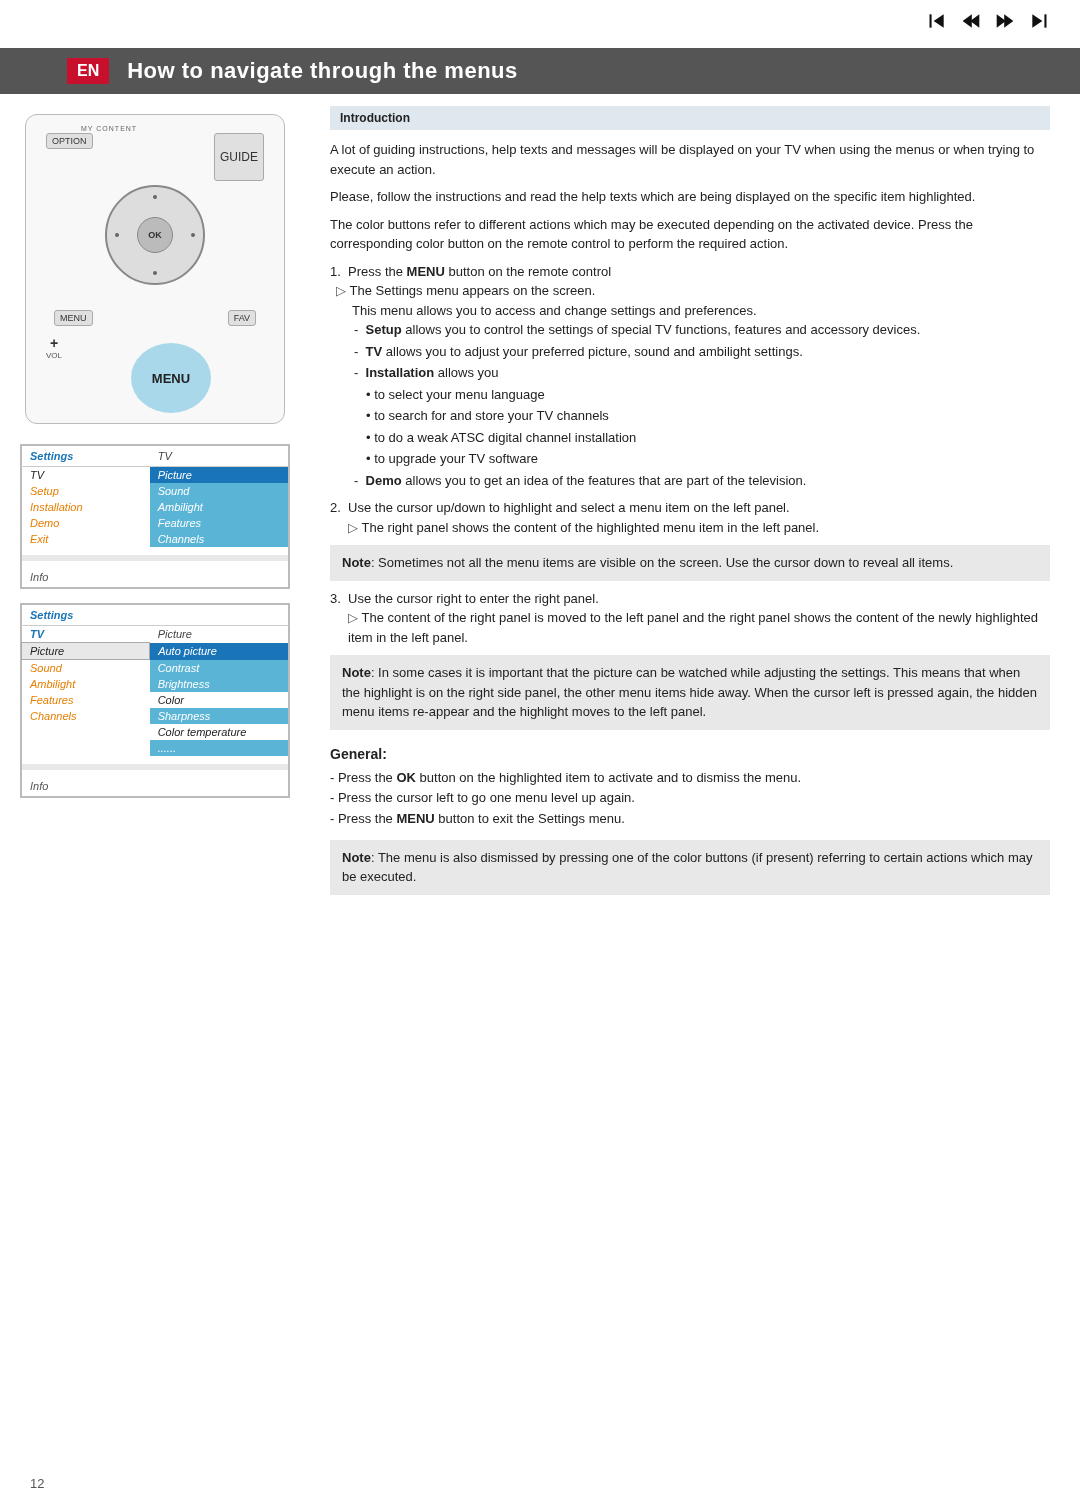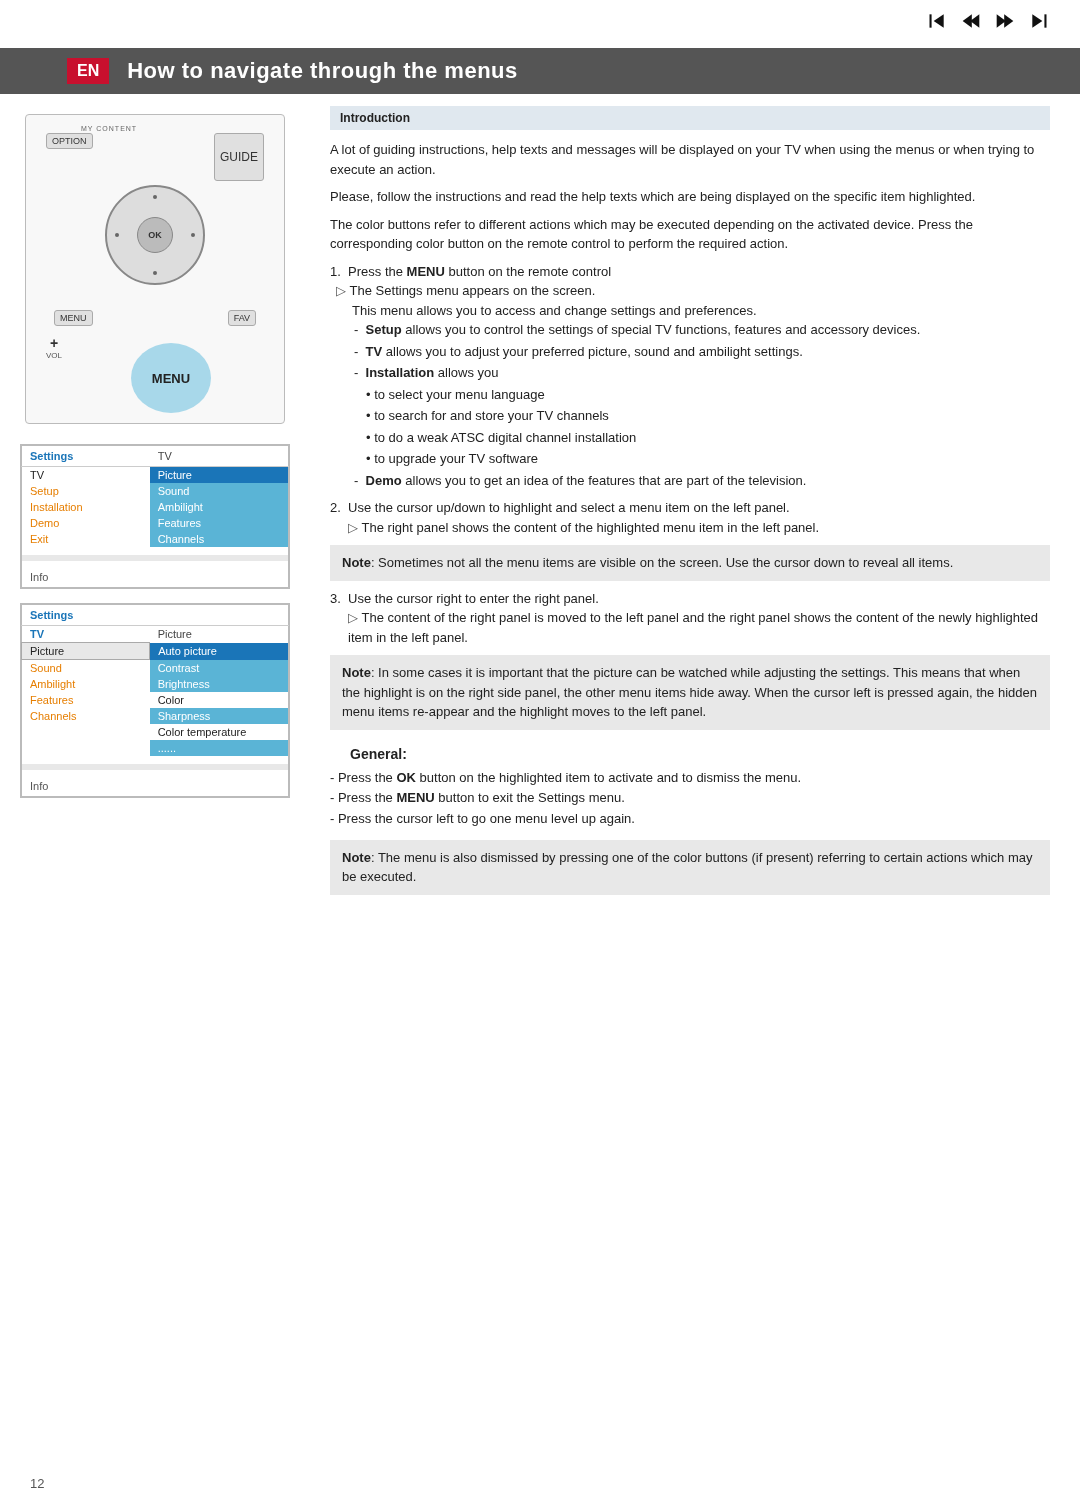--- a/index.html
+++ b/index.html
@@ -82,21 +82,21 @@
     }
 
     
     .remote-container {
       width: 260px;
       height: 310px;
       position: relative;
       margin: 0 auto 20px auto;
       border: 1.5px solid #bbb;
       background: #f8f8f8;
-      border-radius: 4px;
+      border-radius: 12px;
       overflow: hidden;
     }
     .remote-inner {
       position: relative;
       width: 100%;
       height: 100%;
     }
 
     
     .remote-btn-option {
@@ -241,20 +241,21 @@
       height: 0;
       border-left: 12px solid transparent;
       border-right: 0px solid transparent;
       border-top: 20px solid #a8d8ea;
     }
     .settings-table {
       width: 100%;
       border: 1.5px solid #bbb;
       border-collapse: collapse;
       background: #fff;
+      font-style: italic;
     }
     .settings-table .tbl-header {
       background: #fff;
       font-size: 11px;
       color: #444;
       padding: 4px 8px;
       border-bottom: 1px solid #ccc;
     }
     .settings-table .tbl-header-right {
       background: #fff;
@@ -337,21 +338,20 @@
       line-height: 1.5;
     }
 
     .general-section {
       margin-top: 16px;
     }
     .general-title {
       font-weight: bold;
       font-size: 14px;
       margin-bottom: 6px;
-      margin-left: 20px;
     }
     .general-list {
       list-style: none;
       padding: 0;
     }
     .general-list li {
       font-size: 13px;
       color: #222;
       line-height: 1.6;
     }
@@ -575,22 +575,22 @@
           <strong>Note</strong>: In some cases it is important that the picture can be watched while adjusting the settings. This means that when the highlight is on the right side panel, the other menu items hide away. When the cursor left is pressed again, the hidden menu items re-appear and the highlight moves to the left panel.
         </div>
       </li>
 
     </ol>
 
     <div class="general-section">
       <div class="general-title">General:</div>
       <ul class="general-list">
         <li>- Press the <strong>OK</strong> button on the highlighted item to activate and to dismiss the menu.</li>
+        <li>- Press the cursor left to go one menu level up again.</li>
         <li>- Press the <strong>MENU</strong> button to exit the Settings menu.</li>
-        <li>- Press the cursor left to go one menu level up again.</li>
       </ul>
       <div class="note-box" style="margin-top:10px;">
         <strong>Note</strong>: The menu is also dismissed by pressing one of the color buttons (if present) referring to certain actions which may be executed.
       </div>
     </div>
 
   </div>
 </div>
 
 <div class="page-number">12</div>

